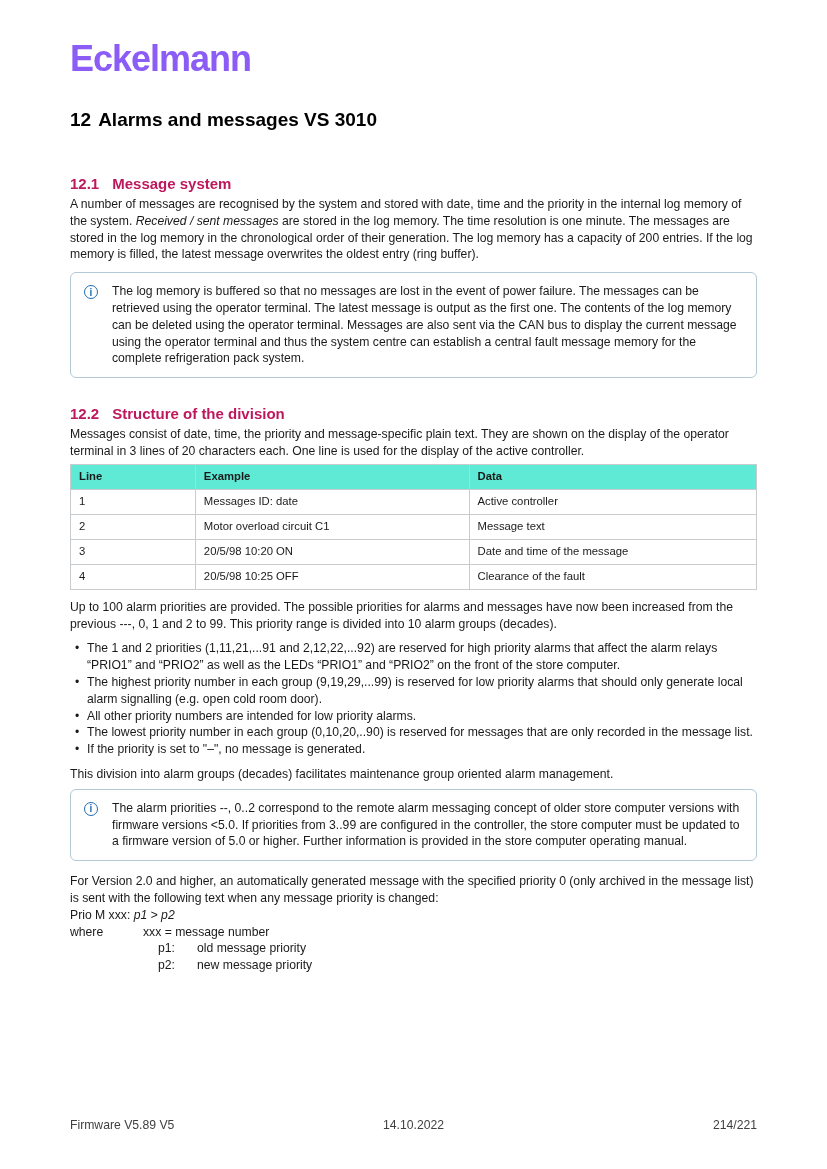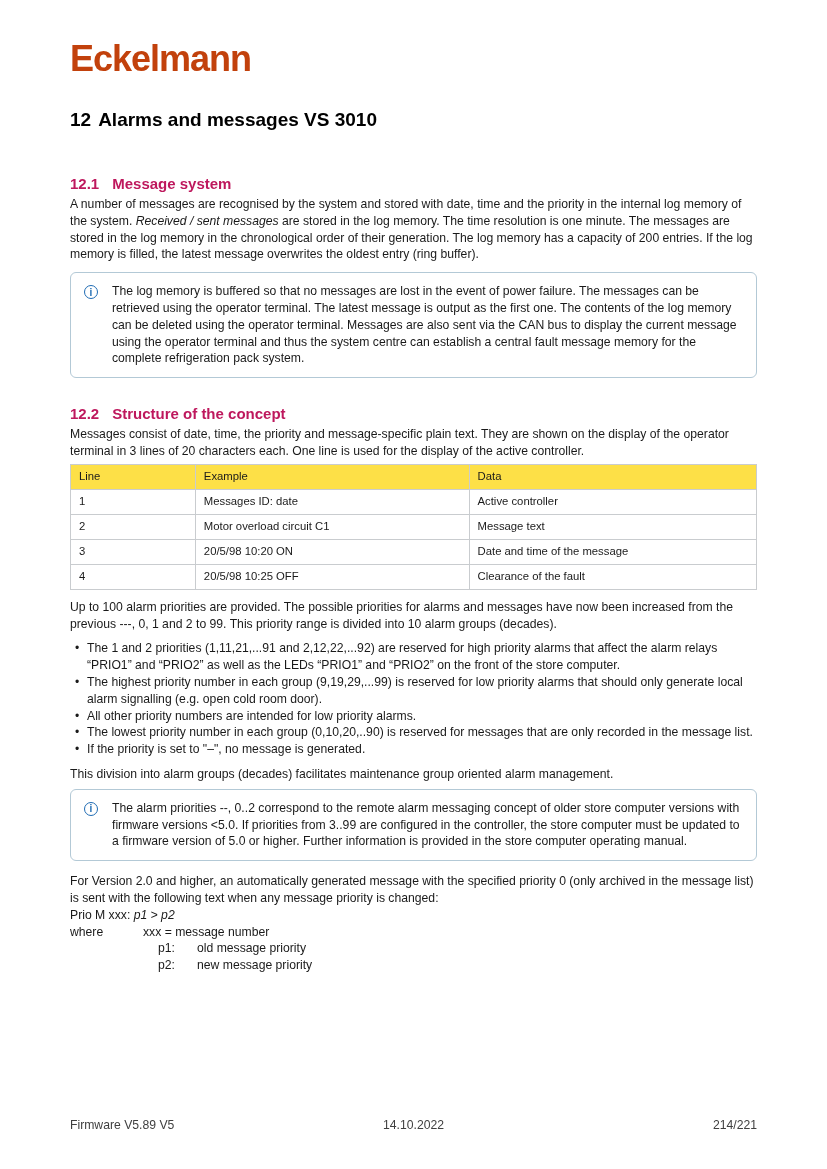--- a/index.html
+++ b/index.html
@@ -17,21 +17,21 @@
     overflow: hidden;
   }
   .content { padding: 0 70px; }
 
   .logo {
     margin-top: 40px;
     font-size: 36px;
     line-height: 38px;
     font-weight: bold;
     letter-spacing: -1px;
-    color: #c2410c;
+    color: #8b5cf6;
   }
 
   .chapter-heading {
     margin-top: 33px;
     font-size: 19px;
     line-height: 17px;
     font-weight: bold;
     color: #000;
   }
   .chapter-heading .num { margin-right: 7px; }
@@ -81,21 +81,21 @@
   }
   table.msg-table th, table.msg-table td {
     border: 1px solid #c9cccf;
     height: 25px;
     padding: 2px 8px;
     font-size: 11.3px;
     text-align: left;
     vertical-align: middle;
     font-weight: normal;
   }
-  table.msg-table th { background: #fde047; font-weight: normal; }
+  table.msg-table th { background: #5eead4; font-weight: bold; }
   .col-line { width: 18.2%; }
   .col-example { width: 39.9%; }
   .col-data { width: 41.9%; }
 
   .para-up { margin-top: 9px; }
 
   .bullets { margin-top: 8px; }
   .bullet-row { display: flex; }
   .bullet-row .marker {
     flex: 0 0 12px;
@@ -146,21 +146,21 @@
     </div>
 
     <div class="infobox">
       <div class="icon-col">
         <span class="info-icon">i</span>
       </div>
       <div class="text-col">The log memory is buffered so that no messages are lost in the event of power failure. The messages can be retrieved using the operator terminal. The latest message is output as the first one. The contents of the log memory can be deleted using the operator terminal. Messages are also sent via the CAN bus to display the current message using the operator terminal and thus the system centre can establish a central fault message memory for the complete refrigeration pack system.</div>
     </div>
 
     <div class="section-heading sh-122">
-      <span class="num">12.2</span><span>Structure of the concept</span>
+      <span class="num">12.2</span><span>Structure of the division</span>
     </div>
 
     <div class="para">Messages consist of date, time, the priority and message-specific plain text. They are shown on the display of the operator terminal in 3 lines of 20 characters each. One line is used for the display of the active controller.</div>
 
     <table class="msg-table">
       <colgroup>
         <col class="col-line">
           <col class="col-example">
           <col class="col-data">
       </colgroup>

